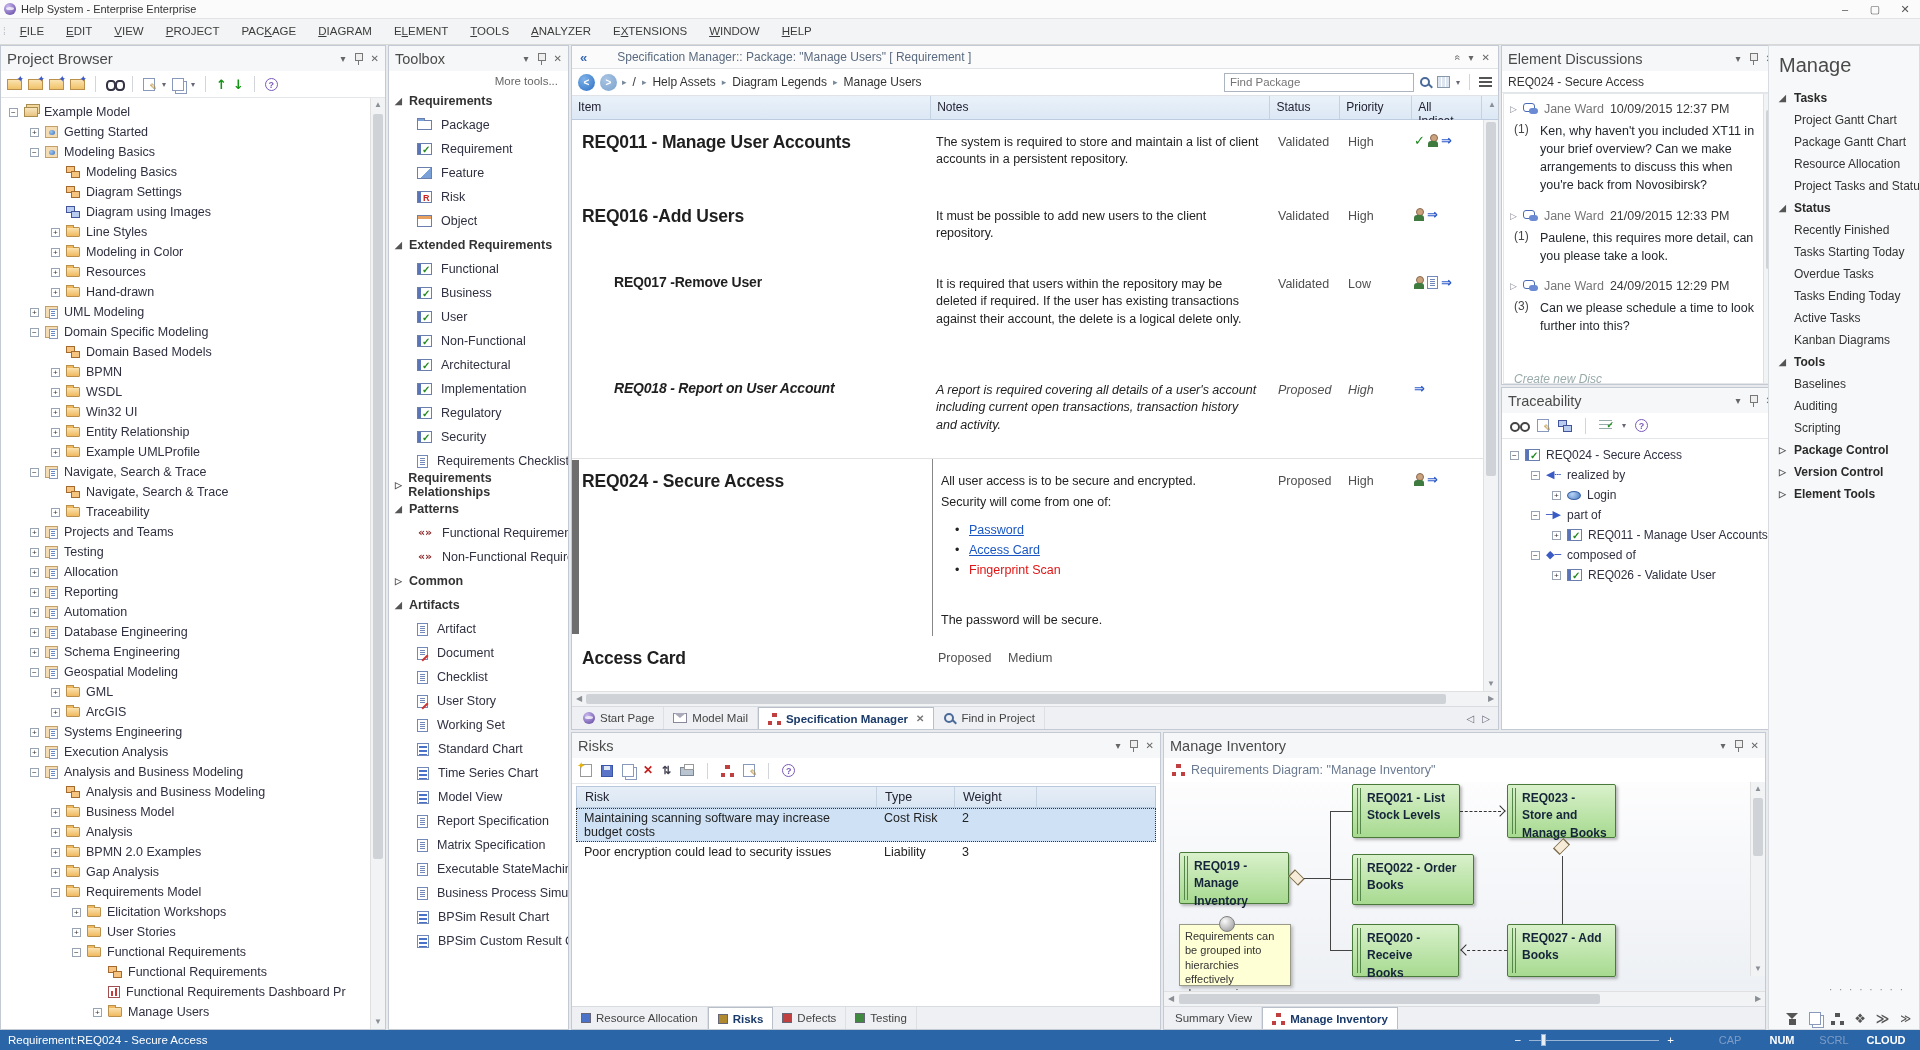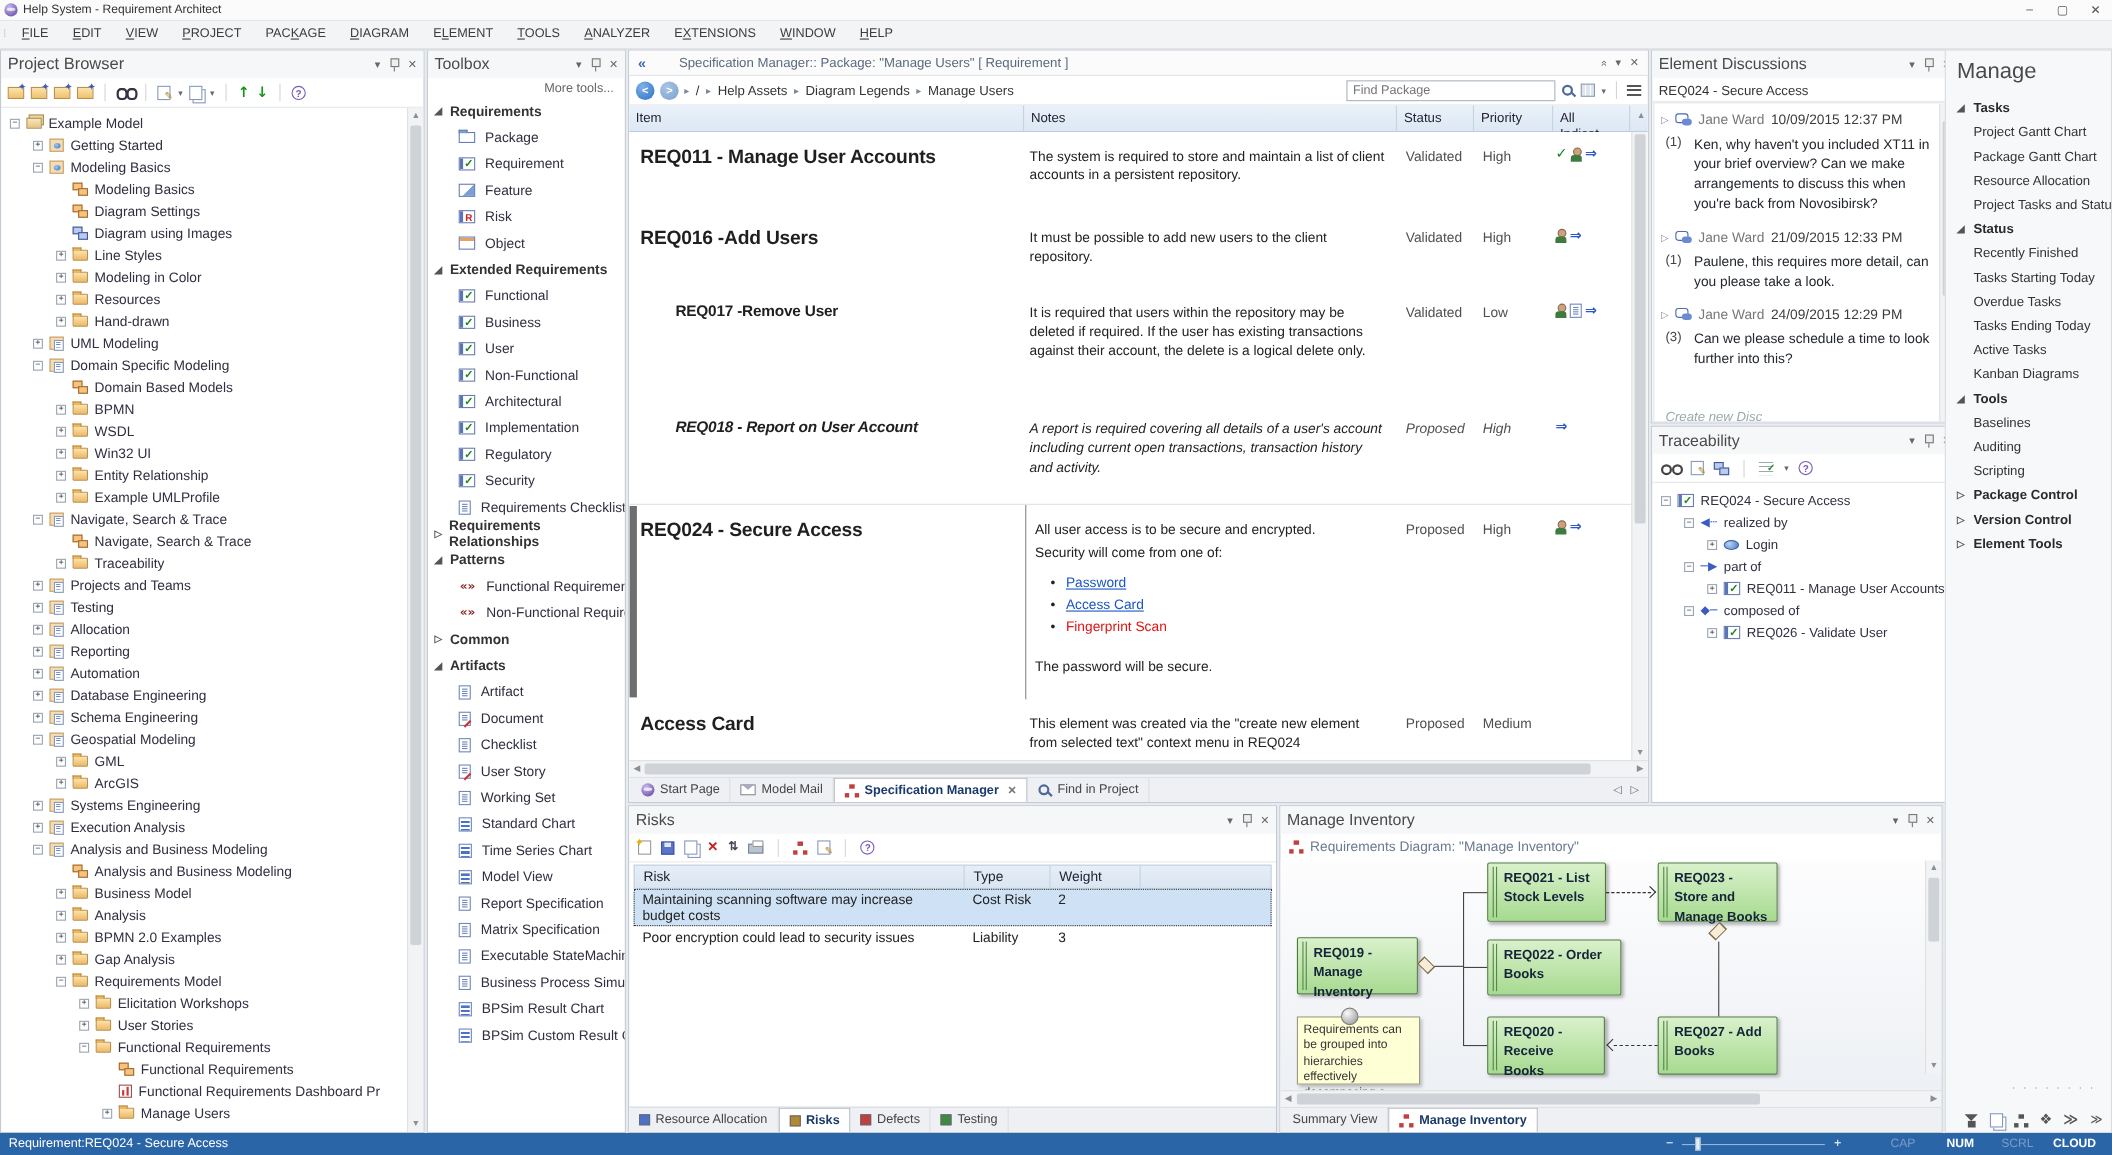--- a/index.html
+++ b/index.html
@@ -168,21 +168,21 @@
   .srow .title{font-weight:bold;font-size:17.5px;color:#1f1f1f;letter-spacing:-.2px}
   .srow.lvl2 .title{font-size:14px}
   .srow .c-notes{width:340px;flex:none;padding:14px 10px 0 4px;font-size:12.5px;color:#222;line-height:1.38}
   .srow .c-status,.srow .c-pri{flex:none;padding:15px 6px 0;font-size:12.5px;color:#4f4f4f}
   .srow .c-status{width:70px}.srow .c-pri{width:72px}
   .srow .c-ind{width:70px;flex:none;padding-top:14px;display:flex;gap:3px;align-items:flex-start}
   .srow.sel{border-top:1px solid #e2e2e2}
   .srow.sel::before{content:"";position:absolute;left:0;top:1px;bottom:2px;width:7px;background:#6e6e6e}
   .srow.sel .c-notes{border-left:1px solid #888;padding-left:8px}
   .np{margin-bottom:4px}
-  .np.gap{margin-top:18px}
+  .np.gap{margin-top:32px}
   .nb{list-style:none;margin:8px 0 4px 14px}
   .nb li{line-height:20px;padding-left:14px;position:relative}
   .nb li::before{content:"•";position:absolute;left:0;color:#222}
   .nb .link{color:#1a56c4;text-decoration:underline;cursor:pointer}
   .nb .red{color:#e01515}
   .spec .hsb .th{left:14px;width:860px}
   .doctabs{height:23px;background:#eef0f3;border-top:1px solid #d8dce1;display:flex;align-items:center;padding-left:2px;flex:none}
   .dtab{display:flex;align-items:center;gap:5px;padding:0 9px;height:22px;font-size:11.5px;color:#444;border-right:1px solid #dcdfe4;cursor:pointer}
   .dtab.act{background:#fff;border:1px solid #b8bfc8;border-bottom:none;color:#1a3a6a;font-weight:bold}
   .dtab .x{color:#777;font-size:10px;margin-left:3px}
@@ -252,21 +252,21 @@
   .sind{width:52px;text-align:center;font-size:11px;font-weight:bold}
   .sind.dim{color:#7e9cc4;font-weight:normal}
 </style>
 </head>
 <body>
 
 <div class="app">
 
   <div class="titlebar">
     <span class="ic i-ea"></span>
-    <span class="ttl">Help System - Requirement Architect</span>
+    <span class="ttl">Help System - Enterprise Enterprise</span>
     <span class="winbtn">–</span>
     <span class="winbtn">▢</span>
     <span class="winbtn">✕</span>
   </div>
 
   <div class="menubar">
     <span class="grip">⁞</span>
     <span id="menu-items" style="display: inline-flex;">
         <span class="menu-item"><u>F</u><span>I</span><span>L</span><span>E</span></span>
         <span class="menu-item"><u>E</u><span>D</span><span>I</span><span>T</span></span>
@@ -830,23 +830,20 @@
                 <div class="c-pri">High</div>
                 <div class="c-ind">
                   <span class="ic i-person"></span>
                   <span class="ic i-arrow"></span>
                 </div>
               </div>
               <div class="srow" style="height: 60px; overflow: hidden;">
                 <div class="c-item">
                   <div class="title">Access Card</div>
                 </div>
-                <div class="c-notes">
-                  <div class="np">This element was created via the "create new element from selected text" context menu in REQ024</div>
-                </div>
                 <div class="c-status">Proposed</div>
                 <div class="c-pri">Medium</div>
                 <div class="c-ind"></div>
               </div>
               <div class="vsb">
                 <span class="a dn" style="bottom:0">▼</span>
                 <span class="th" style="top:2px;height:62%"></span>
               </div>
             </div>
           <div class="hsb">

